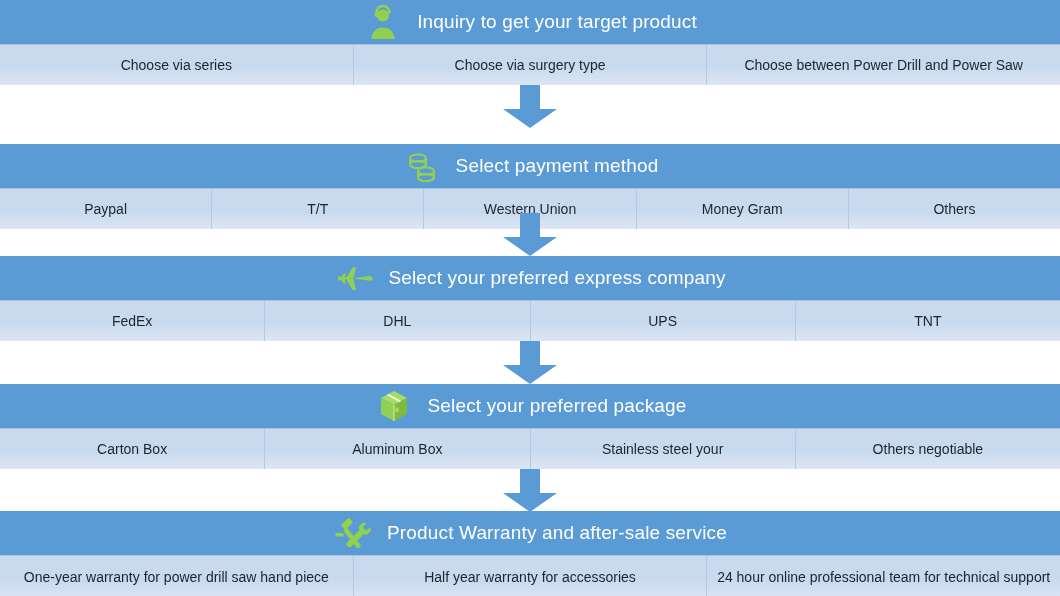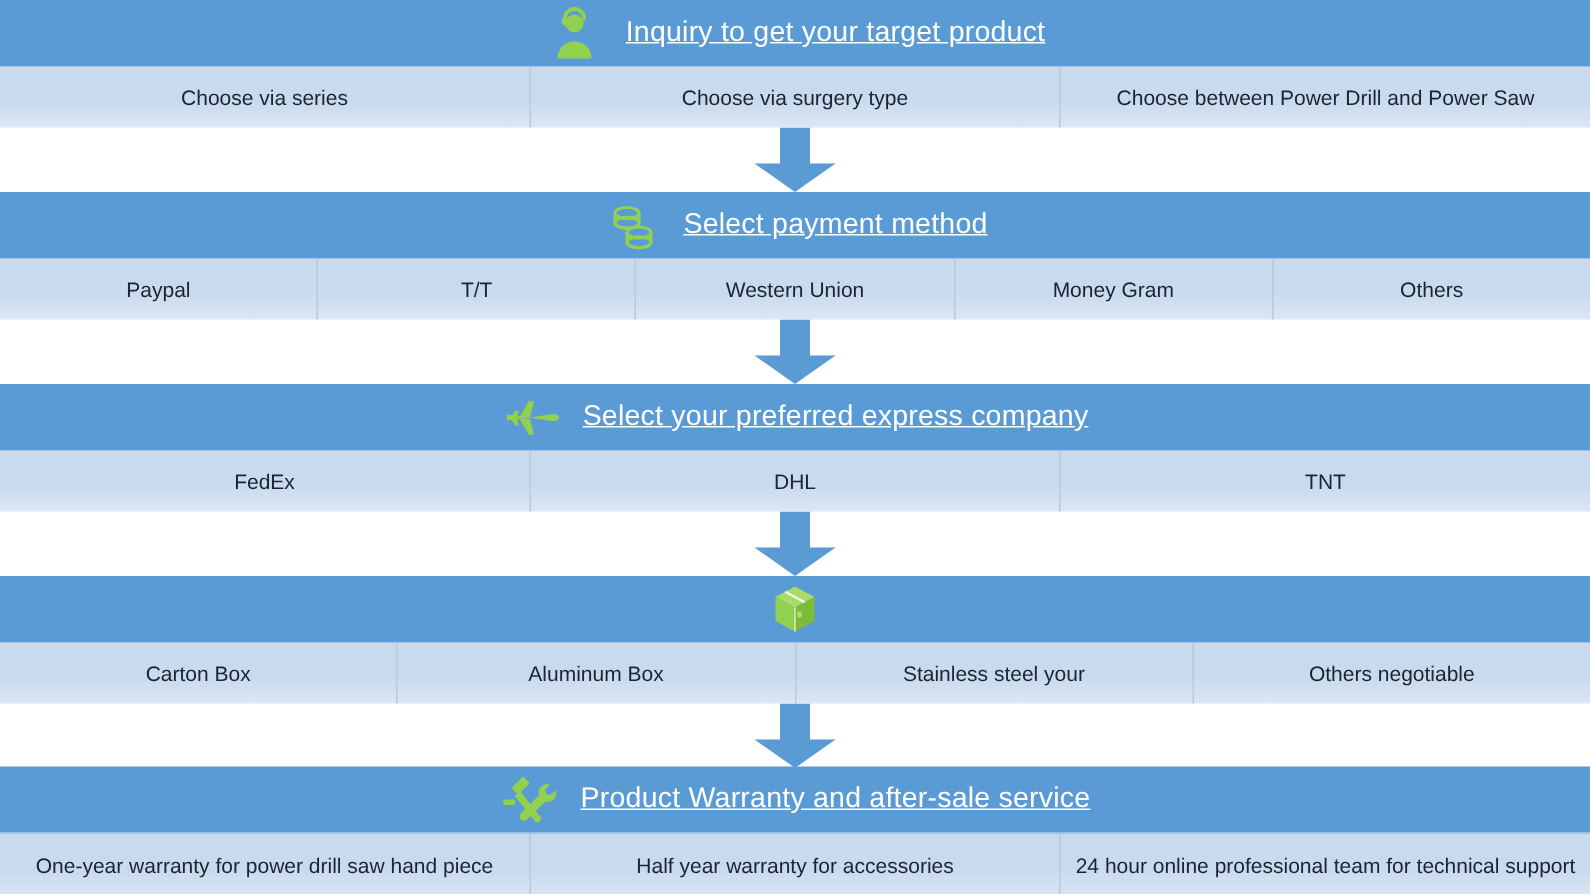--- a/index.html
+++ b/index.html
@@ -38,21 +38,20 @@
     display: flex;
     align-items: center;
     gap: 14px;
   }
   .step-title {
     color: #FFFFFF;
     font-size: 19px;
     font-weight: 400;
     letter-spacing: .15px;
     white-space: nowrap;
-    text-decoration: underline;
   }
   .step-icon {
     width: 40px;
     height: 40px;
     display: block;
     flex: 0 0 40px;
     position: relative;
     top: 1px;
   }
 
@@ -117,21 +116,21 @@
       <div class="opt">Choose  between Power Drill and Power Saw</div>
     </div>
   </div>
 
   <div class="arrow" style="top:85px;">
     <svg width="60" height="44" viewBox="0 0 60 44">
       <path d="M20 0 H40 V24 H57 L30 43 L3 24 H20 Z" fill="#5B9BD5"></path>
     </svg>
   </div>
 
-  <div class="step" style="top:128px;">
+  <div class="step" style="top:144px;">
     <div class="step-header">
       <div class="hdr-inner">
         <span class="step-icon">
           <svg viewBox="0 0 40 40" width="40" height="40" aria-hidden="true">
             <g fill="none" stroke="#92D050" stroke-width="2">
               <ellipse cx="16" cy="11" rx="8" ry="3.6"></ellipse>
               <path d="M8 11v6.5c0 2 3.6 3.6 8 3.6s8-1.6 8-3.6V11"></path>
               <ellipse cx="16" cy="17.5" rx="8" ry="3.6"></ellipse>
               <ellipse cx="24" cy="24" rx="8" ry="3.6"></ellipse>
               <path d="M16 24v6.5c0 2 3.6 3.6 8 3.6s8-1.6 8-3.6V24"></path>
@@ -180,20 +179,21 @@
               <path d="M6.5 19.8 L9.5 24.6 h2.4 L10.6 20 Z"></path>
             </g>
           </svg>
         </span>
         <span class="step-title">Select your preferred express company</span>
       </div>
     </div>
     <div class="options">
       <div class="opt">FedEx</div>
       <div class="opt">DHL</div>
+      <div class="opt">UPS</div>
       <div class="opt">TNT</div>
     </div>
   </div>
 
   <div class="arrow" style="top:341px;">
     <svg width="60" height="44" viewBox="0 0 60 44">
       <path d="M20 0 H40 V24 H57 L30 43 L3 24 H20 Z" fill="#5B9BD5"></path>
     </svg>
   </div>
 
@@ -205,20 +205,21 @@
             <g>
               <path d="M20 4 L33 11 L20 18 L7 11 Z" fill="#A9DC66"></path>
               <path d="M7 11 L20 18 L20 34 L7 27 Z" fill="#92D050"></path>
               <path d="M33 11 L20 18 L20 34 L33 27 Z" fill="#7DBB3C"></path>
               <path d="M13.5 7.5 L26.5 14.5" stroke="#FFFFFF" stroke-width="1.6" fill="none" opacity=".85"></path>
               <path d="M20 18 L20 34" stroke="#FFFFFF" stroke-width="1.2" fill="none" opacity=".55"></path>
               <rect x="21.4" y="20.5" width="3.2" height="4.4" rx="1.2" fill="#A9DC66"></rect>
             </g>
           </svg>
         </span>
+        <span class="step-title">Select your preferred package</span>
       </div>
     </div>
     <div class="options">
       <div class="opt">Carton Box</div>
       <div class="opt">Aluminum Box</div>
       <div class="opt">Stainless steel your</div>
       <div class="opt">Others negotiable</div>
     </div>
   </div>
 

